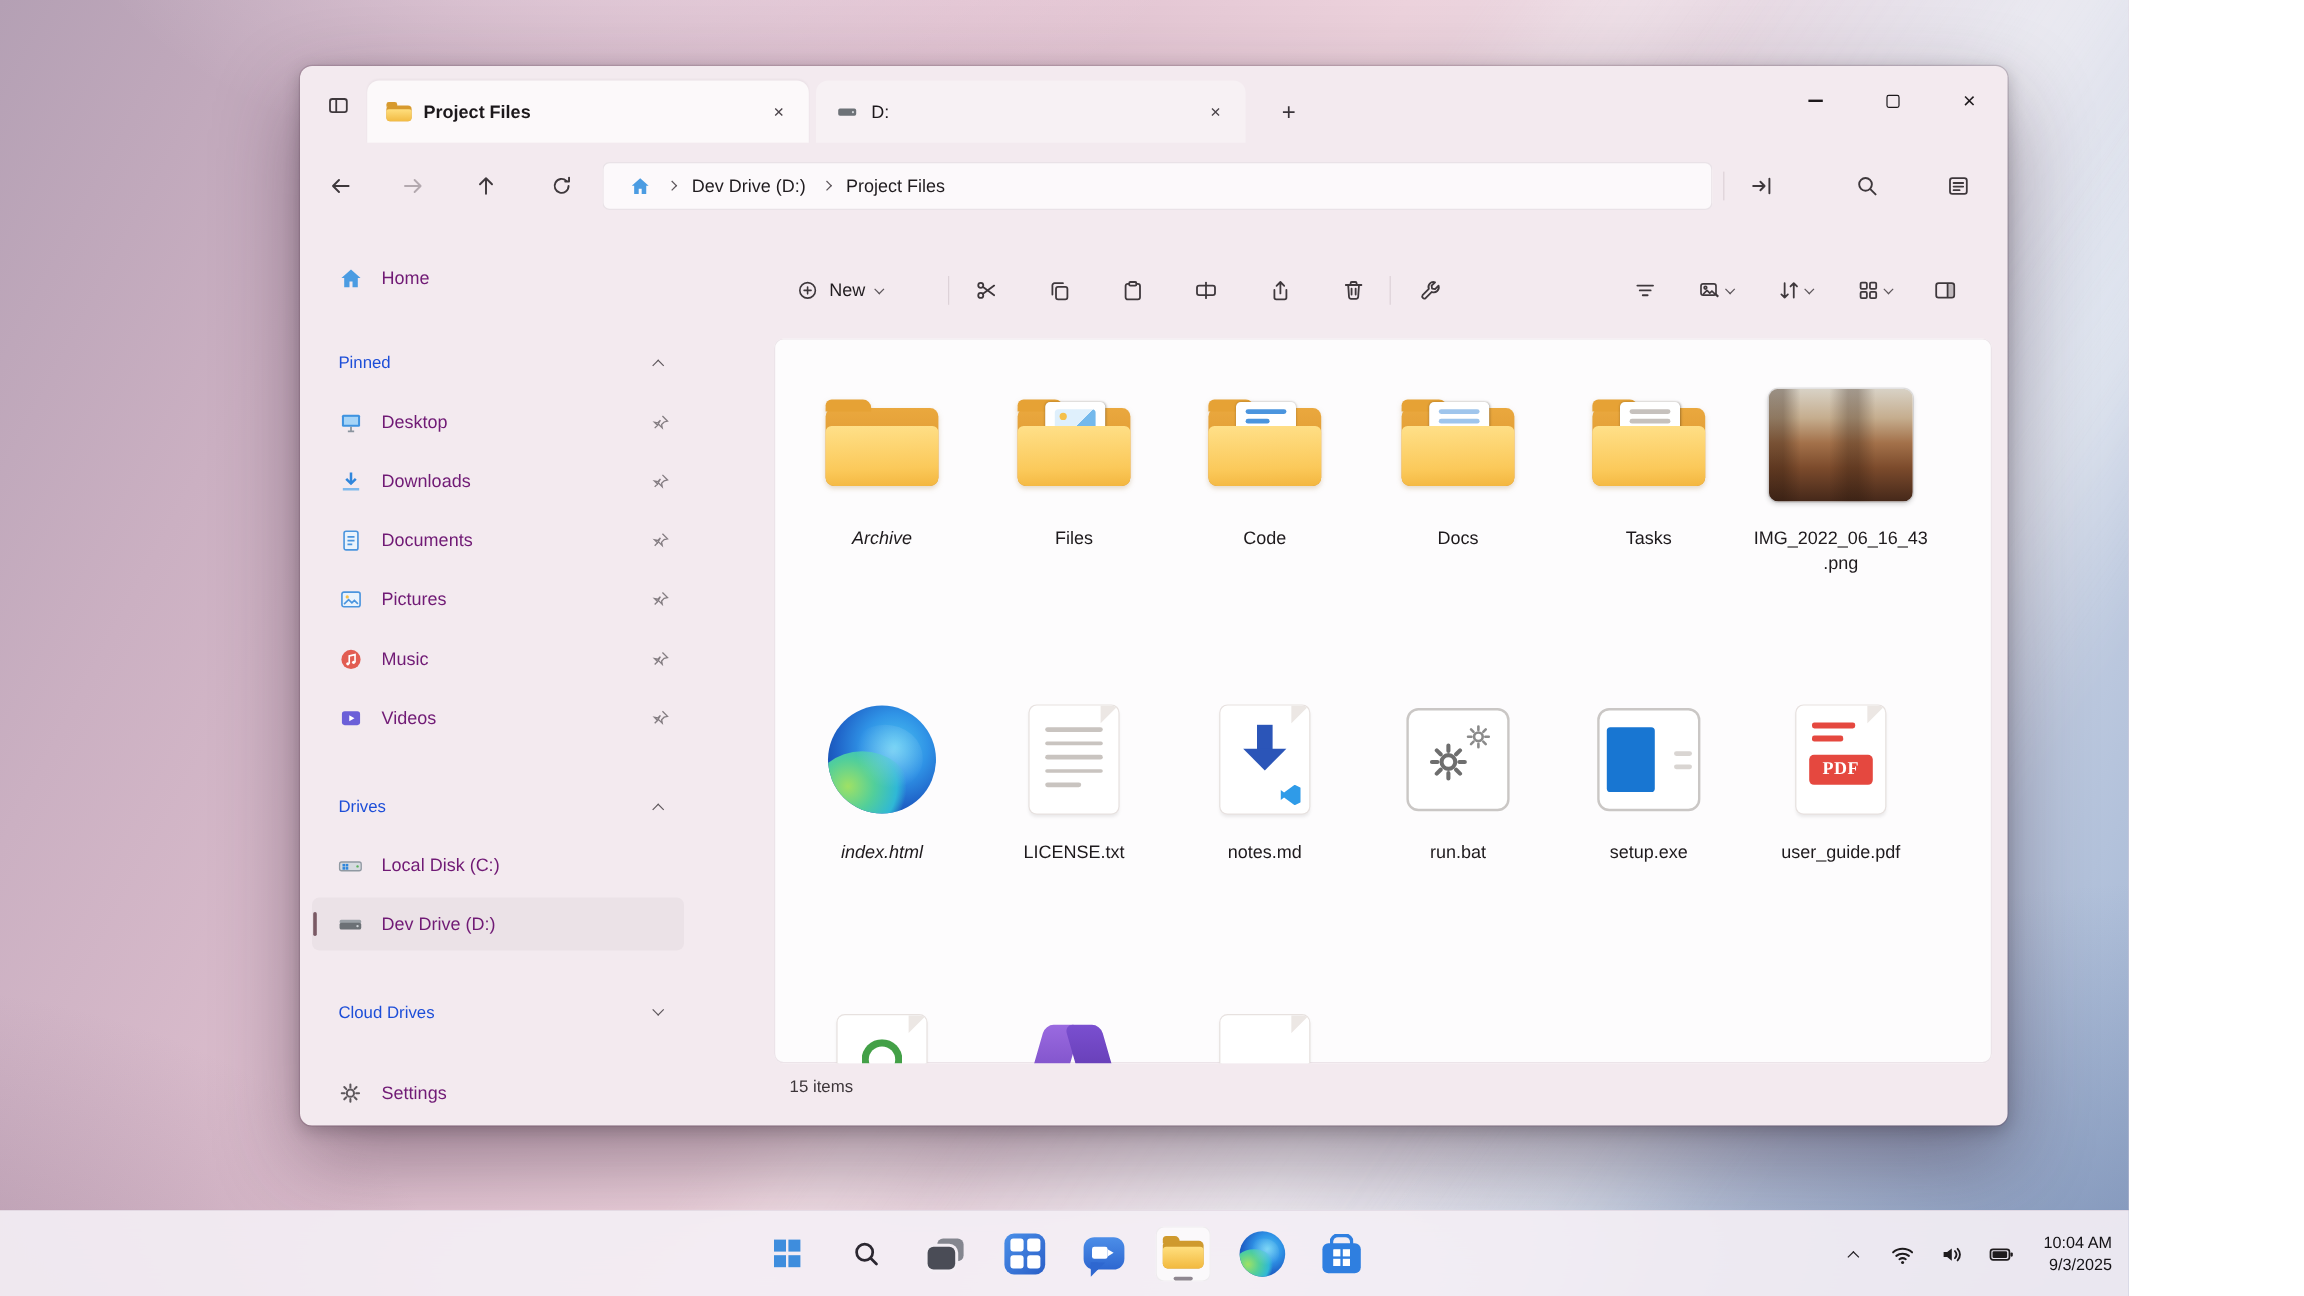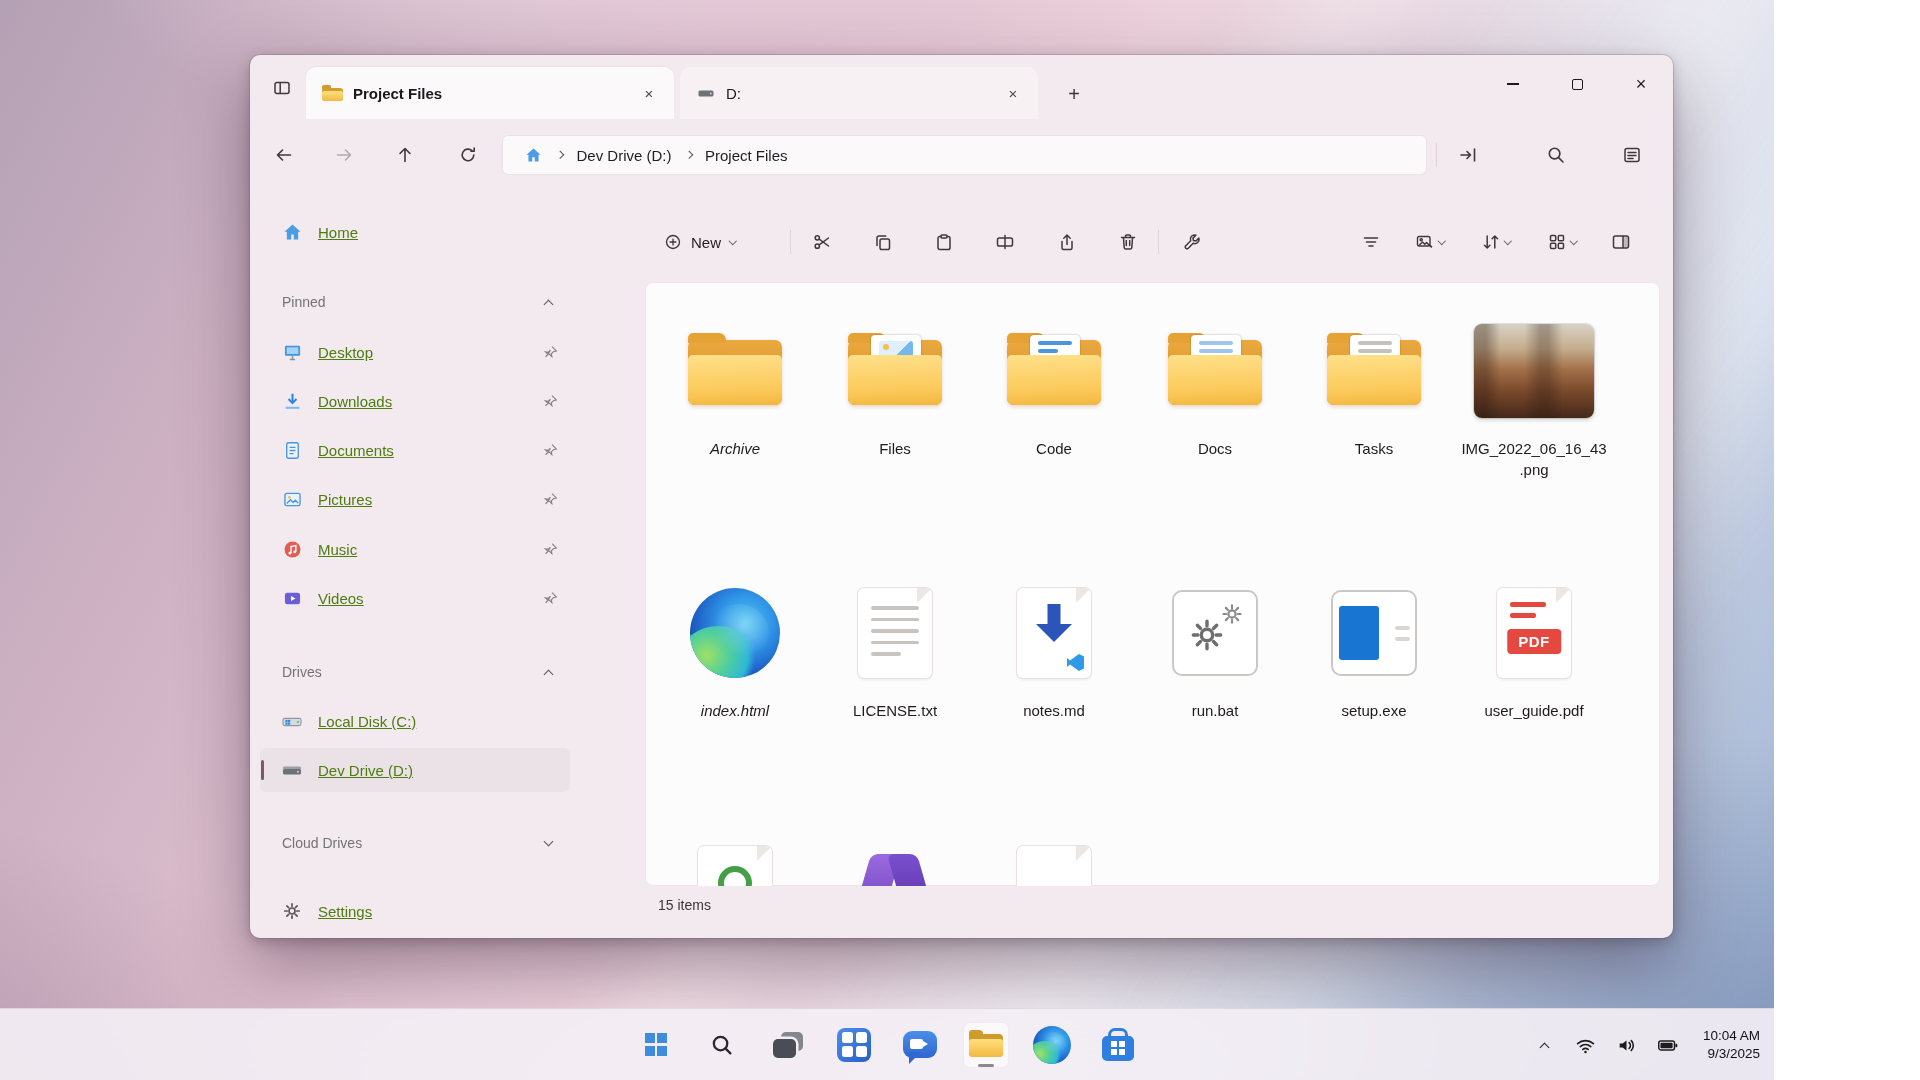--- a/index.html
+++ b/index.html
@@ -77,25 +77,25 @@
   .toolbar-right { position:absolute; right:32px; top:18px; display:flex; gap:12px; align-items:center; }
   .toolbar-right .tool-btn { position:static; }
 
   
   .sidebar { position:absolute; left:8px; top:134px; width:318px; bottom:4px; }
   .srow { position:absolute; left:2px; width:310px; height:44px; border-radius:6px; display:flex; align-items:center;
     padding:0 10px 0 20px; gap:14px; cursor:pointer; }
   .srow.selected { background:#ebe2e7; }
   .srow.selected::before { content:""; position:absolute; left:1px; top:12px; width:3px; height:20px; border-radius:2px; background:#7a5a65; }
   .sicon { width:24px; display:flex; justify-content:center; flex:none; }
-  .slabel { font-size:15px; color:#4d7c0f; flex:1; white-space:nowrap;text-decoration:underline; }
+  .slabel { font-size:15px; color:#701a75; flex:1; white-space:nowrap; }
   .pin { width:20px; display:flex; justify-content:center; flex:none; }
   .shead { position:absolute; left:2px; width:310px; height:36px; display:flex; align-items:center;
     padding:0 18px 0 22px; gap:8px; cursor:pointer; }
-  .shead-label { font-size:14px; color:#737373; flex:1; }
+  .shead-label { font-size:14px; color:#1d4ed8; flex:1; }
 
   
   .content { position:absolute; left:395px; top:227px; width:1015px; height:604px; background:#fdfcfd; border-radius:8px;
     box-shadow:inset 0 0 0 1px #ece4e9; overflow:hidden; }
   .tile { position:absolute; width:150px; text-align:center; cursor:pointer; }
   .tile .icon-box { height:110px; display:flex; align-items:center; justify-content:center; }
   .tile .label { margin-top:12px; font-size:15px; line-height:1.4; color:#1e1a1d; overflow-wrap:anywhere; word-break:break-word; padding:0 2px; }
   .r1 { top:34px; } .r2 { top:296px; } .r3 { top:556px; }
   .c1 { left:15px;font-style:italic; } .c2 { left:175px; } .c3 { left:334px; } .c4 { left:495px; } .c5 { left:654px; } .c6 { left:814px; }
   .r3 .icon-box { align-items:flex-start; padding-top:8px; }
@@ -129,21 +129,21 @@
   .md-stem { position:absolute; left:50%; top:16px; transform:translateX(-50%); width:13px; height:21px; background:#2b55b8; }
   .md-head { position:absolute; left:50%; top:36px; transform:translateX(-50%); width:0; height:0;
     border-left:18px solid transparent; border-right:18px solid transparent; border-top:18px solid #2b55b8; }
   .md-vsc { position:absolute; right:7px; bottom:7px; width:17px; height:17px; background:#2f9be8;
     clip-path:polygon(70% 0,100% 14%,100% 86%,70% 100%,18% 62%,0 76%,0 24%,18% 38%); }
 
   
   .pdf-line { position:absolute; left:13px; top:14px; width:36px; height:4.5px; background:#e5483f; border-radius:2px; }
   .pdf-line.l2 { top:25px; width:26px; }
   .pdf-badge { position:absolute; left:50%; transform:translateX(-50%); top:41px; background:#e5483f; color:#fff;
-    font-weight:700; font-size:15px; padding:4px 11px; border-radius:4px; letter-spacing:.5px; }
+    font-weight:700; font-size:15px; padding:4px 11px; border-radius:4px; letter-spacing:.5px;font-family:Liberation Serif, serif; }
 
   
   .app-frame { position:relative; width:86px; height:86px; background:#fff; border:2.5px solid #cac7c5; border-radius:10px;
     display:flex; align-items:center; justify-content:center; }
   .exe-block { width:40px; height:54px; background:#1876d2; border-radius:3px; margin-right:16px; }
   .exe-lines { display:flex; flex-direction:column; gap:7px; }
   .exe-lines i { display:block; width:15px; height:4px; border-radius:2px; background:#d9d5d2; }
   .gear-big { position:absolute; left:14px; top:24px; }
   .gear-small { position:absolute; right:12px; top:10px; }
 

